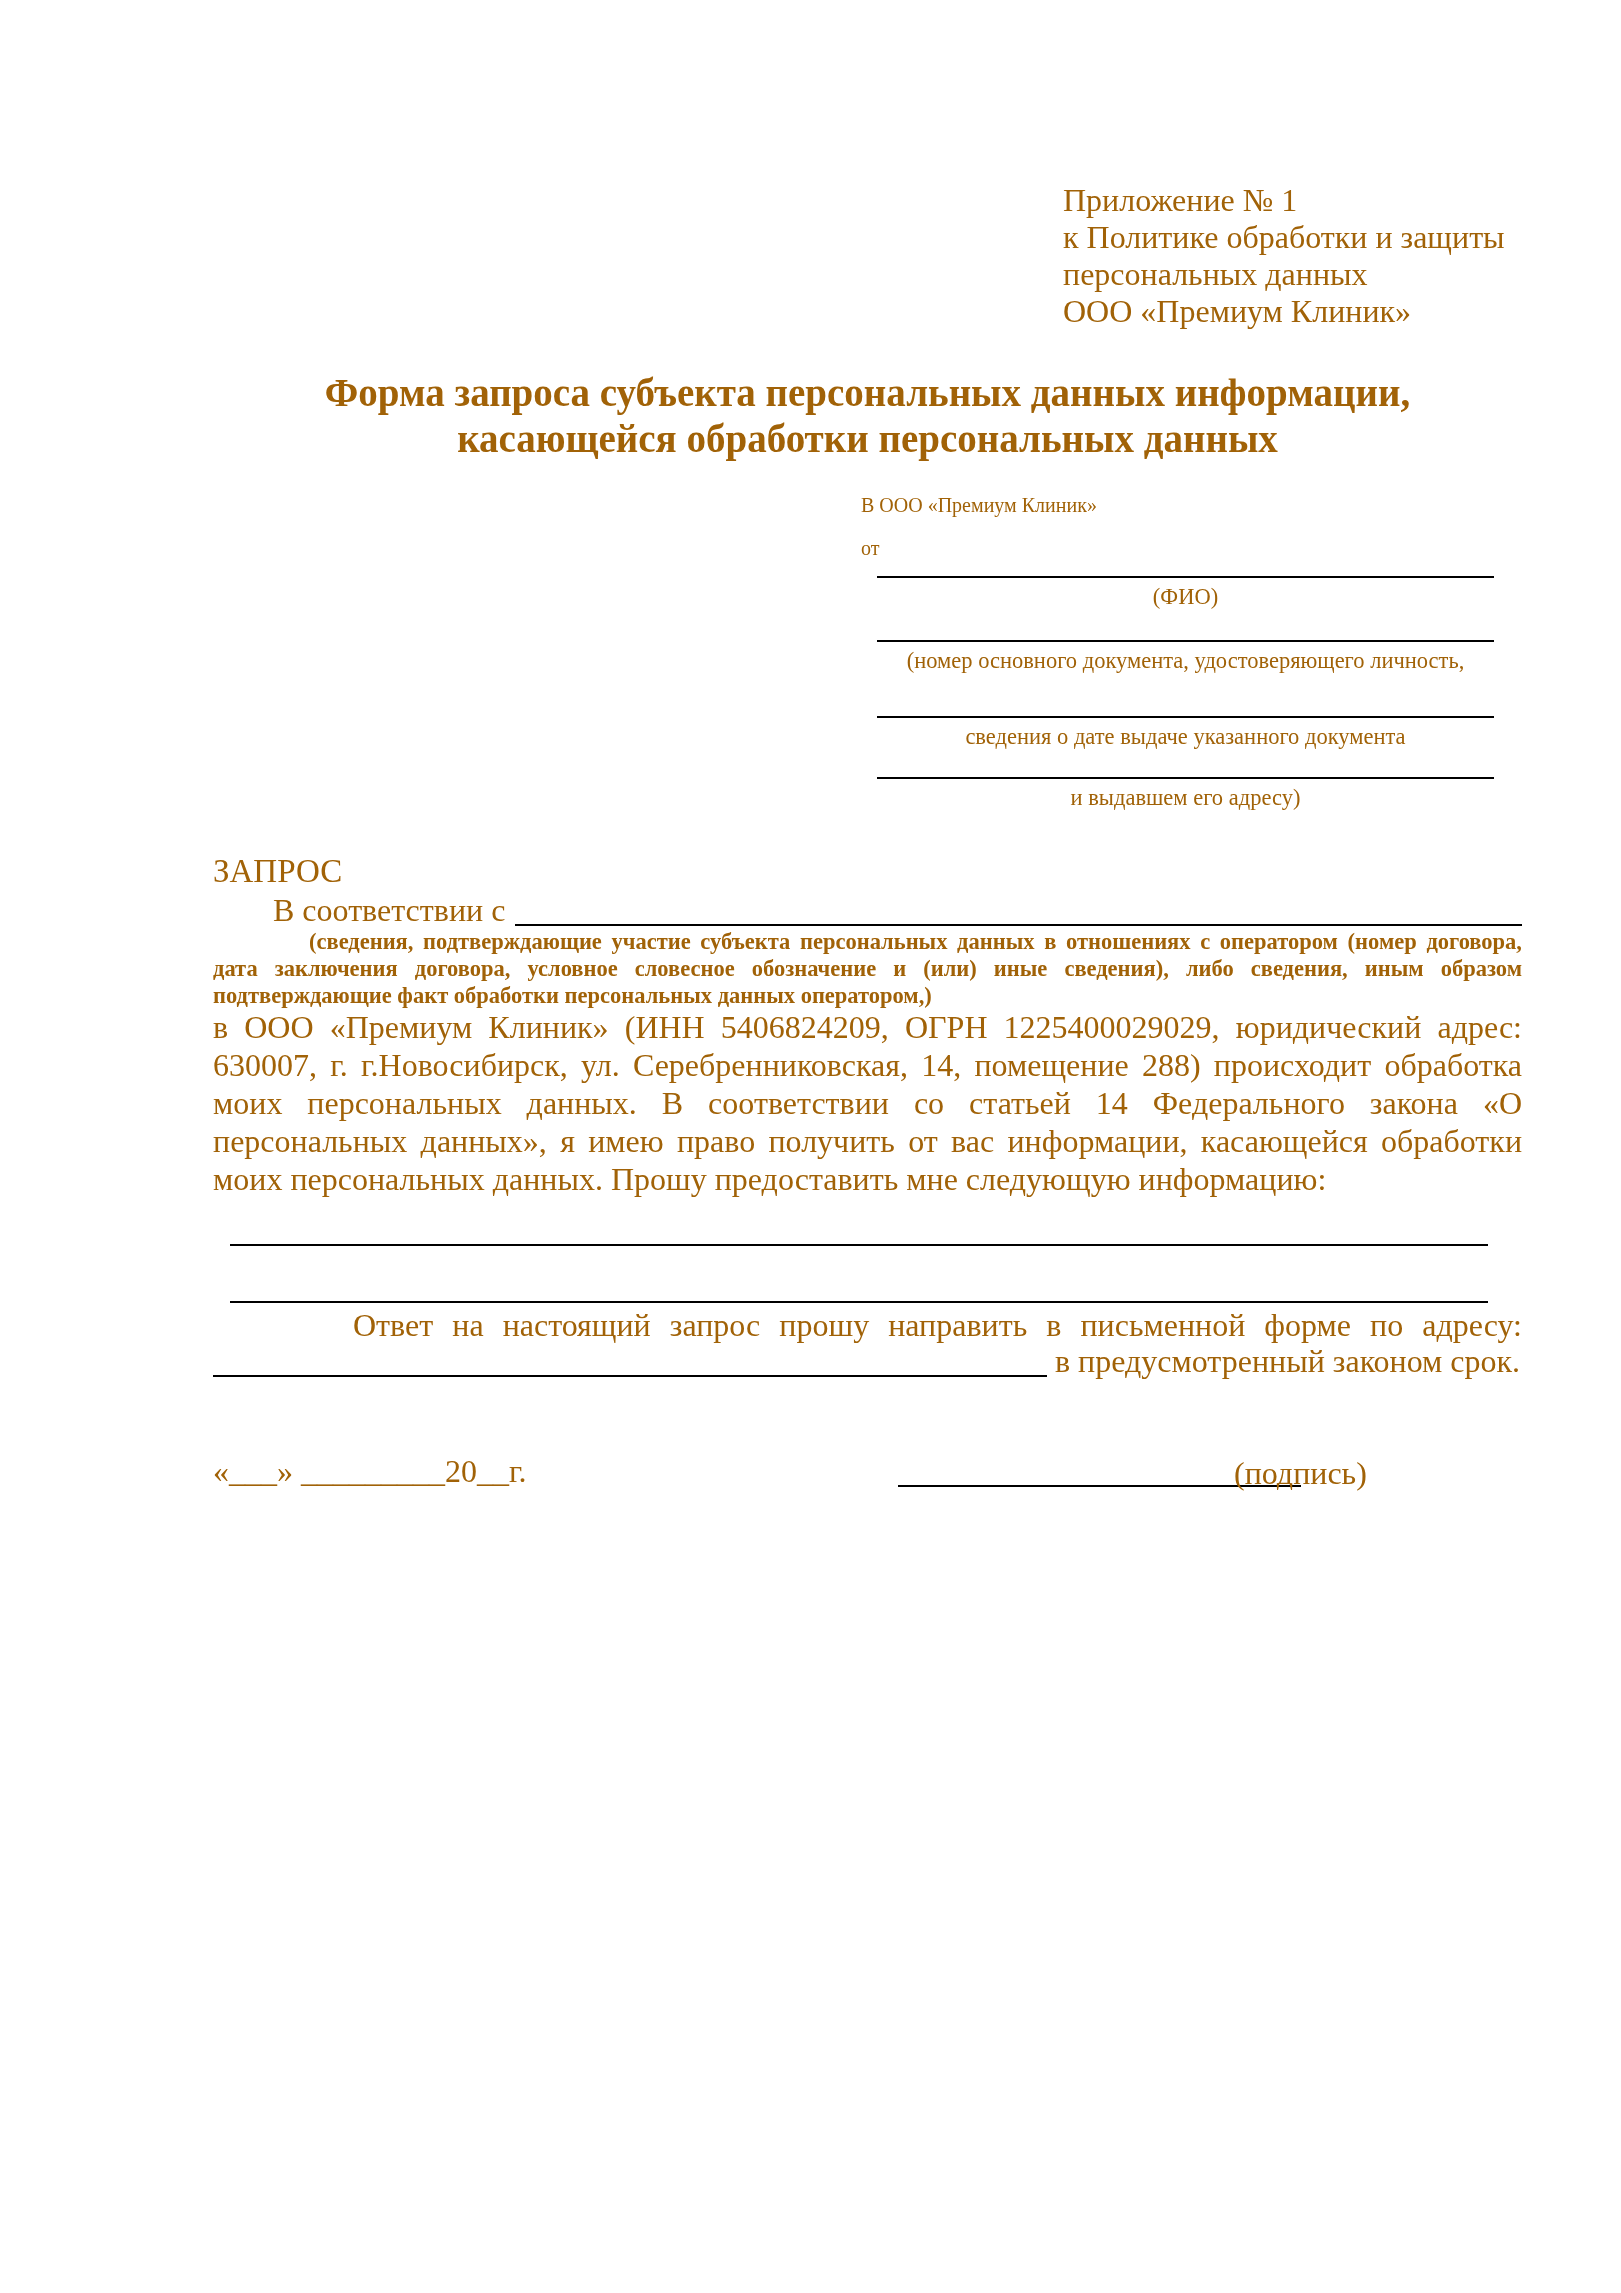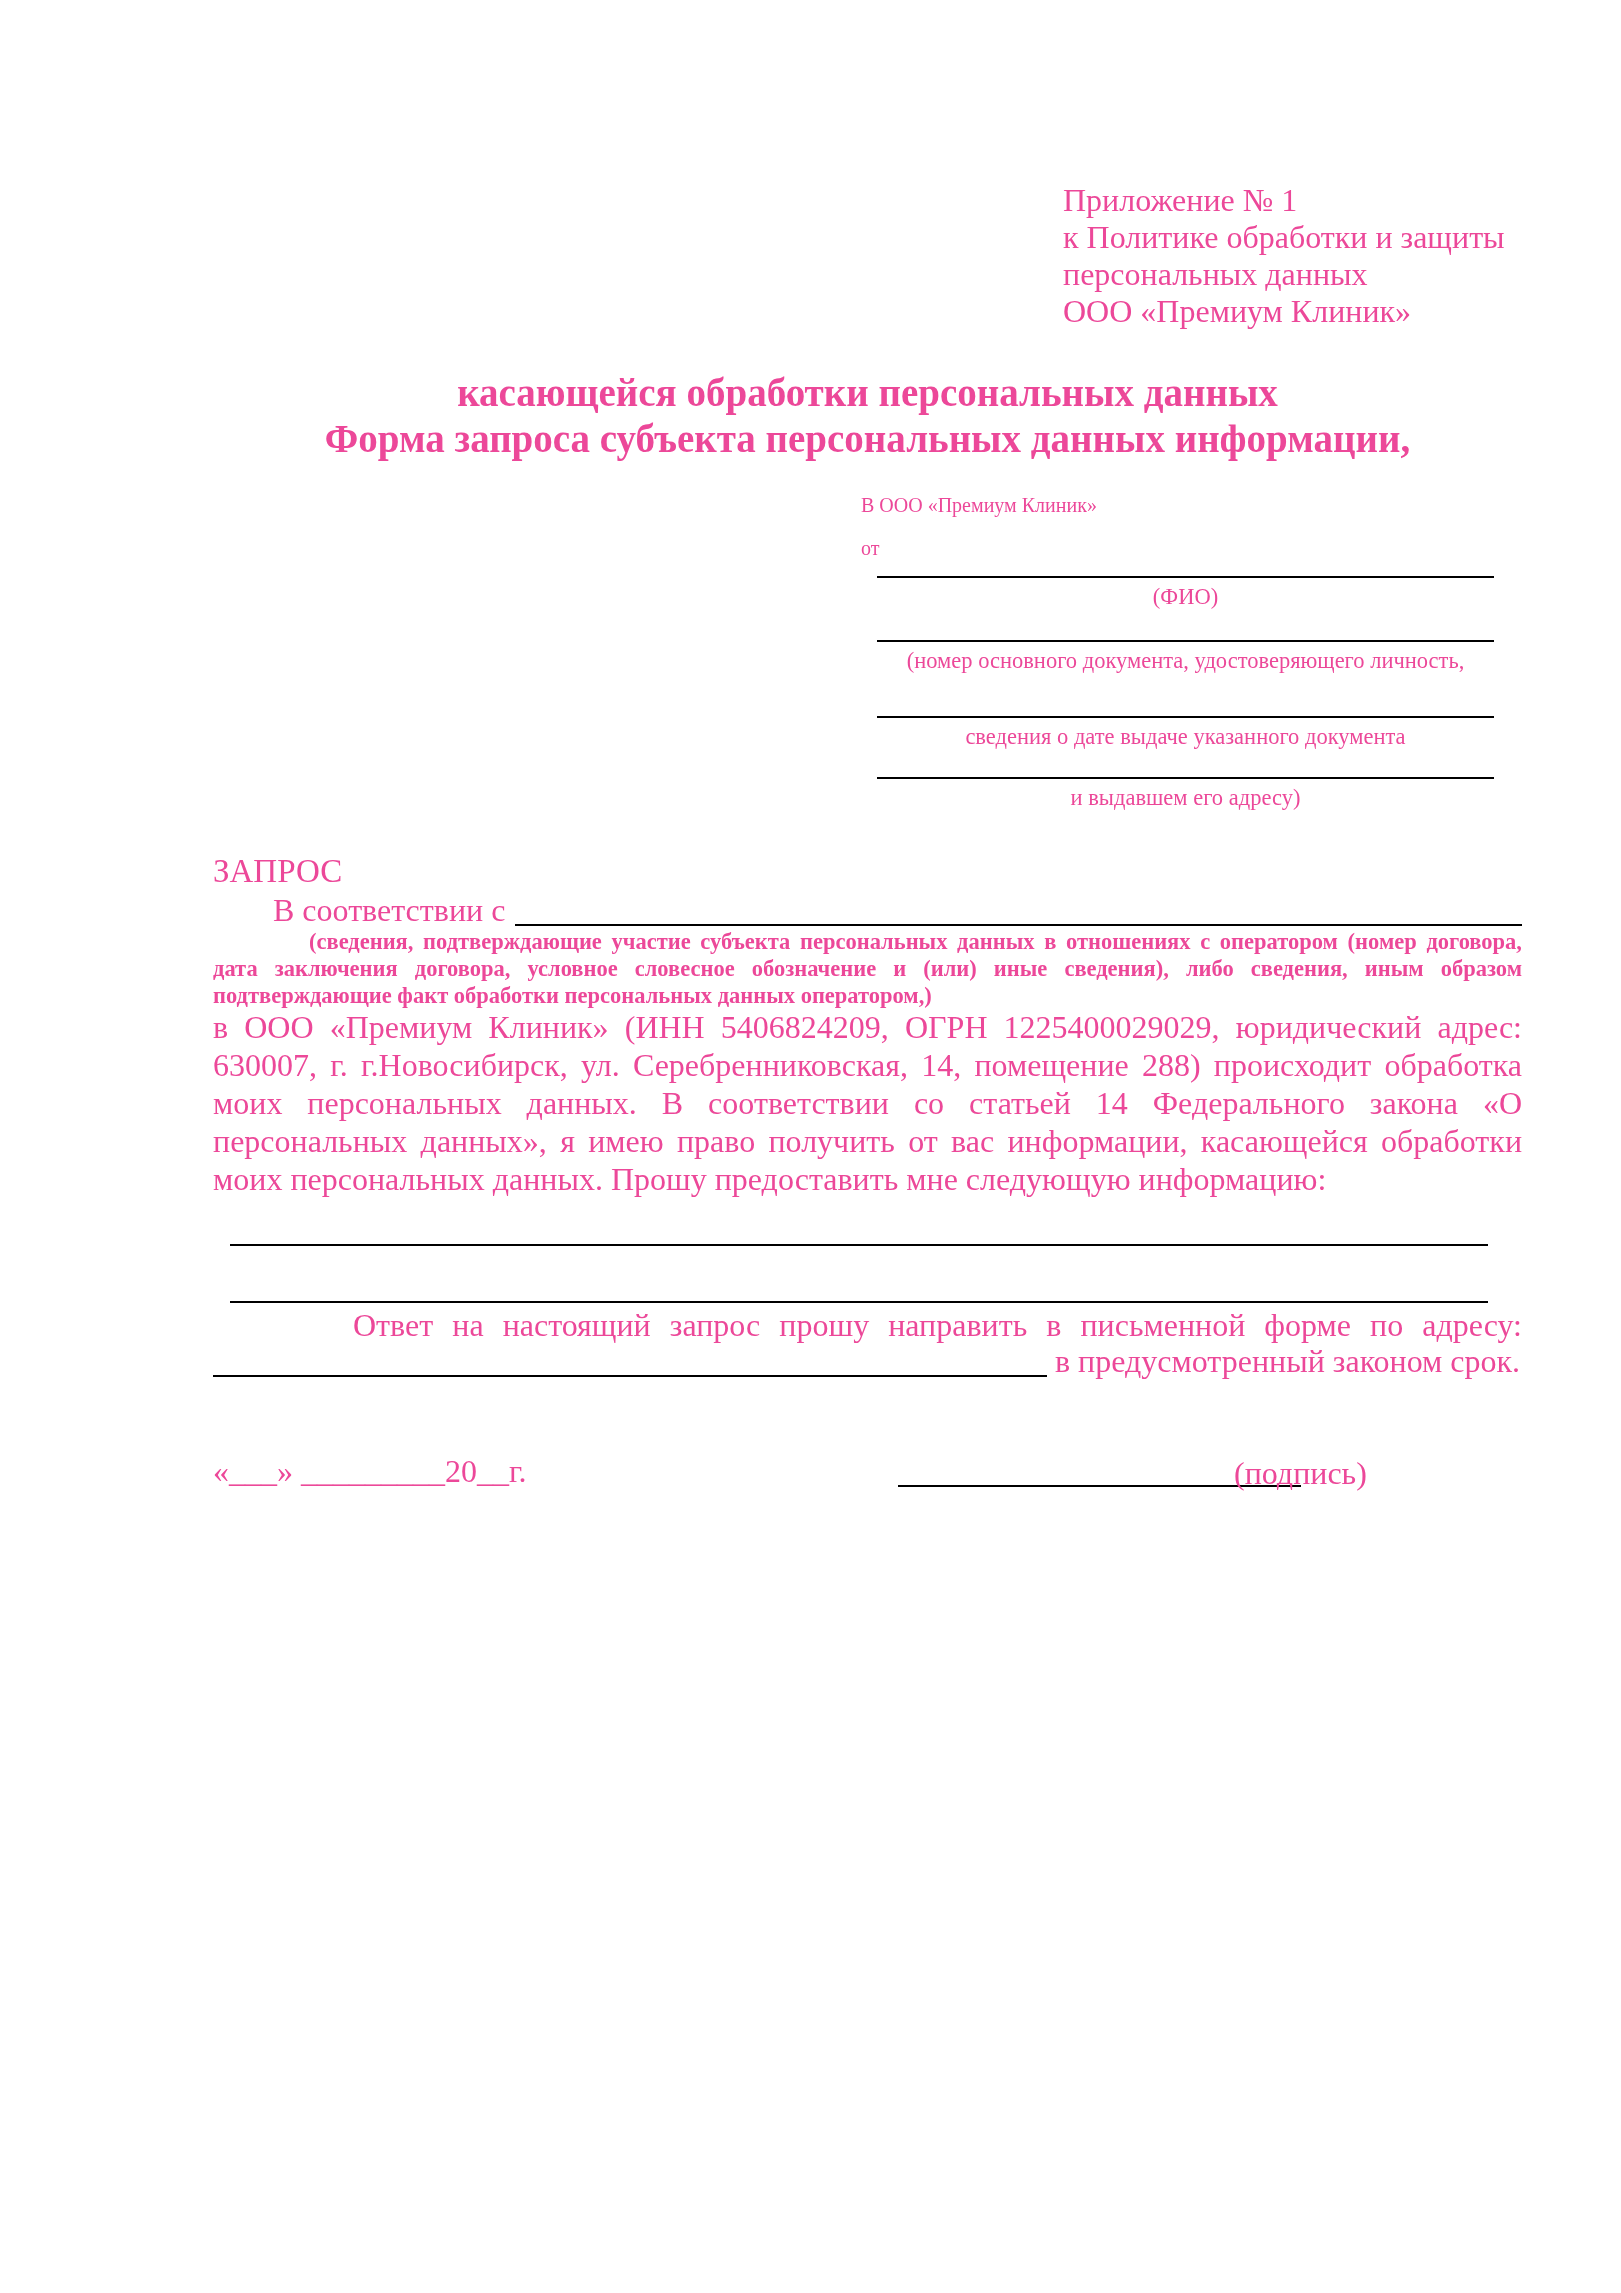--- a/index.html
+++ b/index.html
@@ -1,21 +1,21 @@
 <!DOCTYPE html>
 <html><head>
 <meta charset="utf-8">
 <style>
   html,body { margin:0; padding:0; background:#e8e8e8; }
   .page {
     position:relative;
     width:1621px; height:2294px;
     margin:0 auto;
     background:#ffffff;
-    color:#ec4899;
+    color:#a16207;
     font-family:"Liberation Serif","DejaVu Serif",serif;
     overflow:hidden;
   }
   .abs { position:absolute; }
 
   .header-block { left:1063px; top:182px; font-size:32px; line-height:37px; white-space:nowrap; }
 
   .doc-title {
     left:213px; top:370px; width:1309px;
     text-align:center; font-weight:bold;
@@ -65,22 +65,22 @@
 <div class="page">
 
   <div class="abs header-block">
     <div>Приложение № 1</div>
     <div>к Политике обработки и защиты</div>
     <div>персональных данных</div>
     <div>ООО «Премиум Клиник»</div>
   </div>
 
   <div class="abs doc-title">
+    <div>Форма запроса субъекта персональных данных информации,</div>
     <div>касающейся обработки персональных данных</div>
-    <div>Форма запроса субъекта персональных данных информации,</div>
   </div>
 
   <div class="abs addr">
     <div>В ООО «Премиум Клиник»</div>
     <div>от</div>
   </div>
 
   <div class="abs field f1">
     <div class="line"></div>
     <div class="cap">(ФИО)</div>

